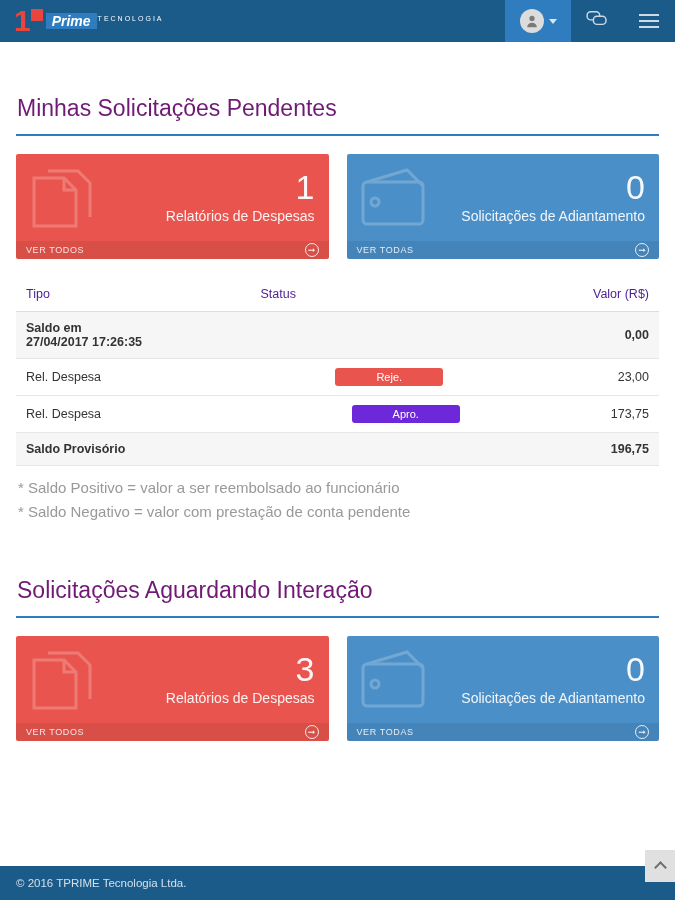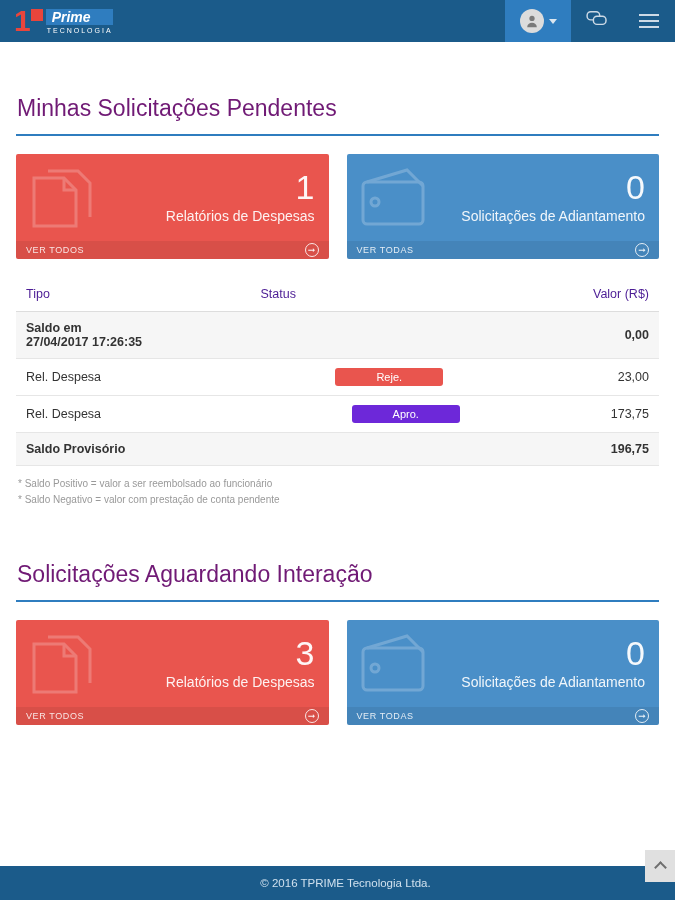--- a/index.html
+++ b/index.html
@@ -48,21 +48,21 @@
     letter-spacing: -1px;
     margin-right: 1px;
   }
   .logo-sq {
     width: 12px; height: 12px;
     background: #e8453c;
     margin-right: 3px;
     align-self: flex-start;
     margin-top: 4px;
   }
-  .logo-text-wrap { display: flex; flex-direction: column; }
+  .logo-text-wrap { display: flex; flex-direction: row; }
   .logo-prime {
     background: #2f7dbf;
     color: #ffffff;
     font-size: 14px;
     font-weight: bold;
     padding: 0 6px;
     line-height: 16px;
     font-style: italic;
   }
   .logo-tec {
@@ -228,37 +228,36 @@
     border-radius: 3px;
     color: #ffffff;
     font-size: 11px;
     text-align: center;
   }
   .pill.rej { background: #e9554e; }
   .pill.apr { background: #6d28d9; margin-left: 33px; }
 
   .notes {
     margin-top: 10px;
-    font-size: 10px;
+    font-size: 15px;
     color: #999999;
     line-height: 1.6;
     padding-left: 2px;
   }
 
   
   .footer-bar {
     flex: 0 0 34px;
     background: #1b5b8a;
     display: flex;
     align-items: center;
     padding-left: 16px;
     color: #cfe0ee;
     font-size: 11.5px;
     position: relative;
-    justify-content: center;
   }
   .totop {
     position: absolute;
     right: 0;
     top: -16px;
     width: 30px;
     height: 32px;
     background: #e0e0e0;
     display: flex;
     align-items: center;

